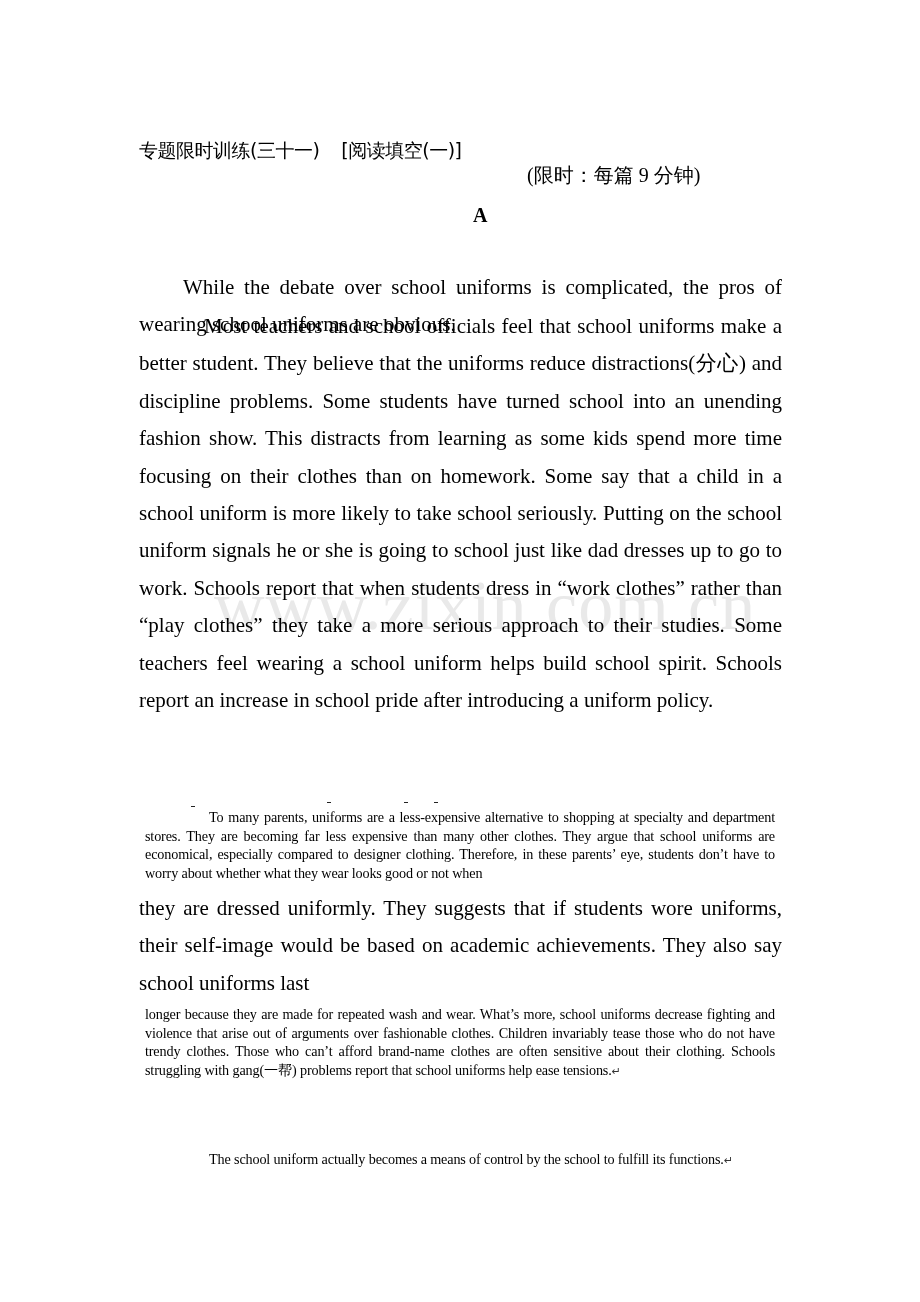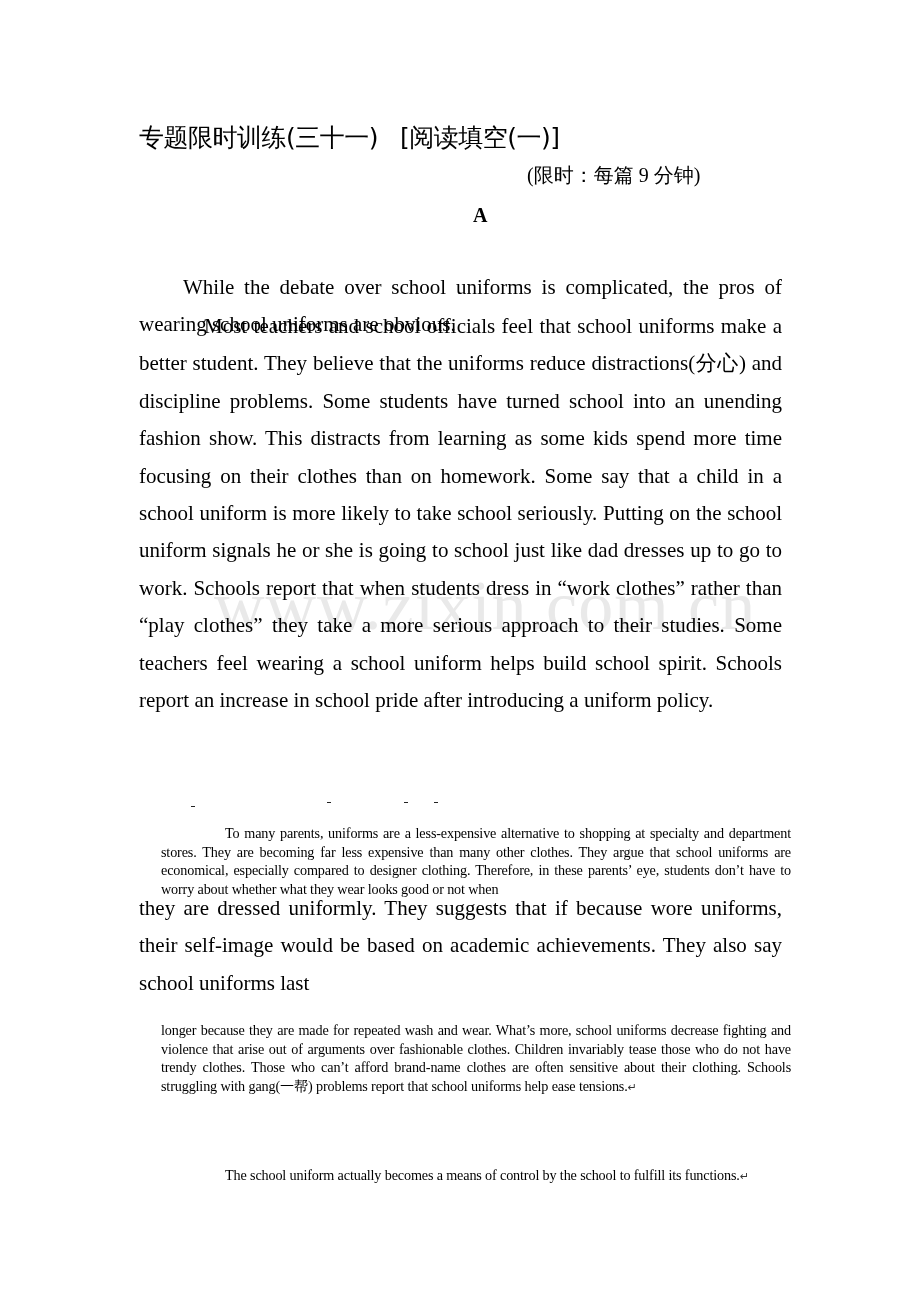--- a/index.html
+++ b/index.html
@@ -15,23 +15,23 @@
       color: #000000;
     }
     .page {
       position: absolute;
       left: 0; top: 0;
       width: 920px; height: 1302px;
     }
     .title {
       position: absolute;
       left: 139px;
-      top: 124px;
+      top: 136px;
       font-family: "DejaVu Sans", sans-serif;
-      font-size: 25px;
+      font-size: 19px;
       letter-spacing: -0.5px;
       white-space: nowrap;
       line-height: 28px;
     }
     .title .gap { display: inline-block; width: 22px; }
     .timelimit {
       position: absolute;
       left: 527px;
       top: 161px;
       font-family: "Liberation Serif", serif;
@@ -61,21 +61,21 @@
     .big.indent1 { text-indent: 44px; }
     .big.indent2 { text-indent: 65px; }
     .small {
       position: absolute;
       left: 145px;
       width: 630px;
       font-family: "Liberation Serif", serif;
       font-size: 14.2px;
       line-height: 18.6px;
       text-align: justify;
-      margin: 16px;
+      margin: 0;
       letter-spacing: -0.15px;
     }
     .small.indent { text-indent: 64px; }
     .para-mark {
       font-size: 11px;
       color: #333;
     }
     .watermark {
       position: absolute;
       left: 214px;
@@ -118,20 +118,20 @@
 
     <p class="big indent2" style="top:308px;">Most teachers and school officials feel that school uniforms make a better student. They believe that the uniforms reduce distractions(分心) and discipline problems. Some students have turned school into an unending fashion show. This distracts from learning as some kids spend more time focusing on their clothes than on homework. Some say that a child in a school uniform is more likely to take school seriously. Putting on the school uniform signals he or she is going to school just like dad dresses up to go to work. Schools report that when students dress in “work clothes” rather than “play clothes” they take a more serious approach to their studies. Some teachers feel wearing a school uniform helps build school spirit. Schools report an increase in school pride after introducing a uniform policy.</p>
 
     <span class="dash" style="left:191px; top:806px;"></span>
     <span class="dash" style="left:327px; top:802px;"></span>
     <span class="dash" style="left:404px; top:802px;"></span>
     <span class="dash" style="left:434px; top:802px;"></span>
 
     <p class="small indent" style="top:808px;">To many parents, uniforms are a less-expensive alternative to shopping at specialty and department stores. They are becoming far less expensive than many other clothes. They argue that school uniforms are economical, especially compared to designer clothing. Therefore, in these parents’ eye, students don’t have to worry about whether what they wear looks good or not when</p>
 
-    <p class="big" style="top:890px;">they are dressed uniformly. They suggests that if because wore uniforms, their self-image would be based on academic achievements. They also say school uniforms last</p>
+    <p class="big" style="top:890px;">they are dressed uniformly. They suggests that if students wore uniforms, their self-image would be based on academic achievements. They also say school uniforms last</p>
 
     <p class="small" style="top:1005px;"><span>longer because they are made for repeated wash and wear. What’s more, school uniforms decrease fighting and violence that arise out of arguments over fashionable clothes. Children invariably tease those who do not have trendy clothes. Those who can’t afford brand-name clothes are often sensitive about their clothing. Schools struggling with gang(一帮) problems report that school uniforms help ease tensions.</span><span class="para-mark">↵</span></p>
 
     <p class="small indent" style="top:1150px;"><span>The school uniform actually becomes a means of control by the school to fulfill its functions.</span><span class="para-mark">↵</span></p>
 
   </div>
 </div>
 
 </body></html>

